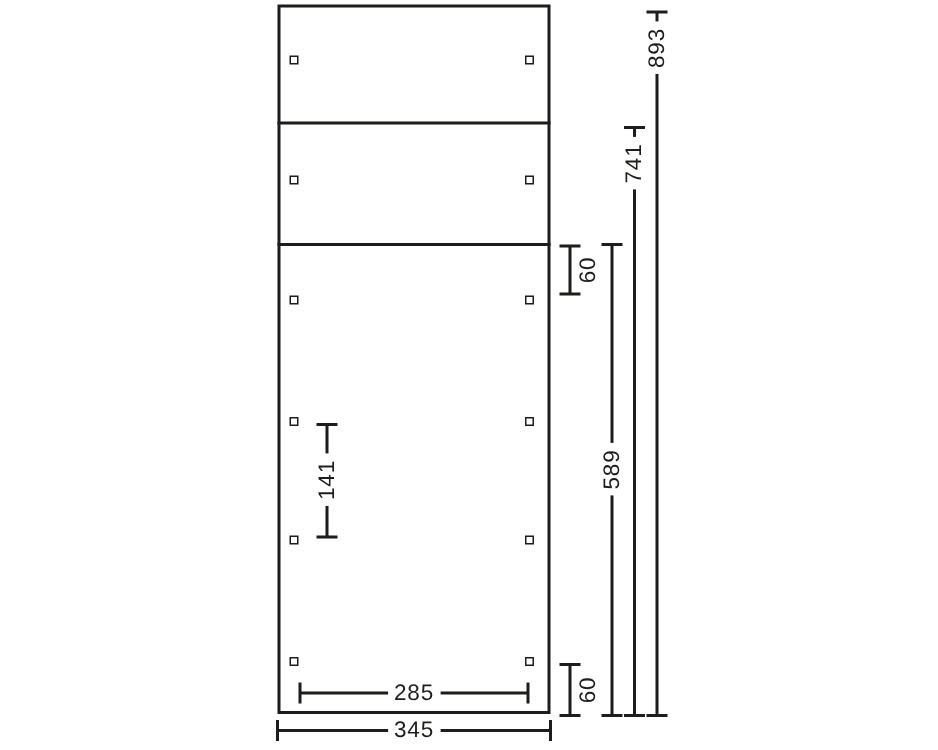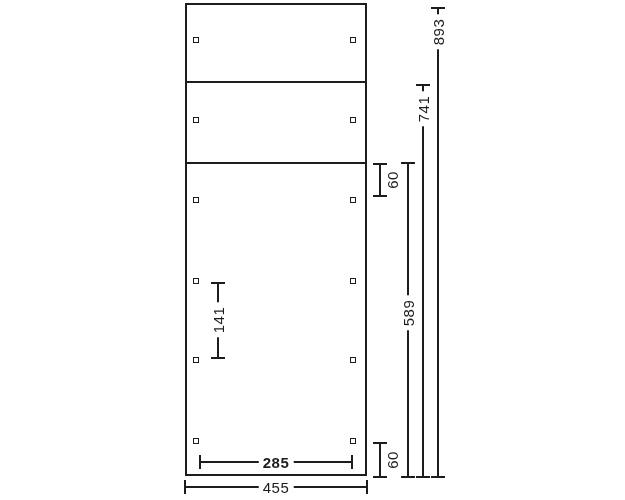--- a/index.html
+++ b/index.html
@@ -109,22 +109,22 @@
       <div>
         <div class="dline" style="left: 217px; top: 283px; width: 2px; height: 75px;"></div>
         <div class="tick" style="left: 211px; top: 282px; width: 14px; height: 2px;"></div>
         <div class="tick" style="left: 211px; top: 357px; width: 14px; height: 2px;"></div>
         <span class="dim-label vert" style="left: 218px; top: 320px;">141</span>
       </div>
       <div>
         <div class="dline" style="left: 200px; top: 461px; width: 152px; height: 2px;"></div>
         <div class="tick" style="left: 199px; top: 455px; width: 2px; height: 14px;"></div>
         <div class="tick" style="left: 351px; top: 455px; width: 2px; height: 14px;"></div>
-        <span class="dim-label" style="left: 276px; top: 462px; font-weight: bold;">285</span>
+        <span class="dim-label" style="left: 276px; top: 462px;">285</span>
       </div>
       <div>
         <div class="dline" style="left: 185px; top: 486px; width: 182px; height: 2px;"></div>
         <div class="tick" style="left: 184px; top: 480px; width: 2px; height: 14px;"></div>
         <div class="tick" style="left: 366px; top: 480px; width: 2px; height: 14px;"></div>
-        <span class="dim-label" style="left: 276px; top: 487px;">455</span>
+        <span class="dim-label" style="left: 276px; top: 487px;">345</span>
       </div>
     </div>
 </div>
 
 </body></html>

